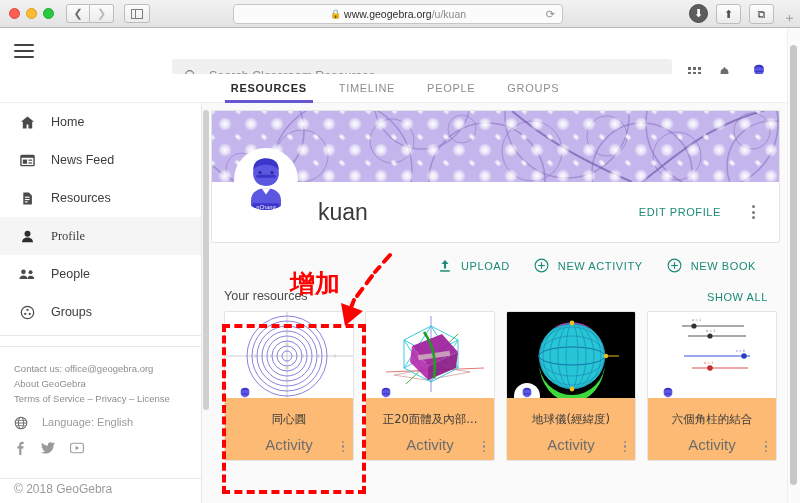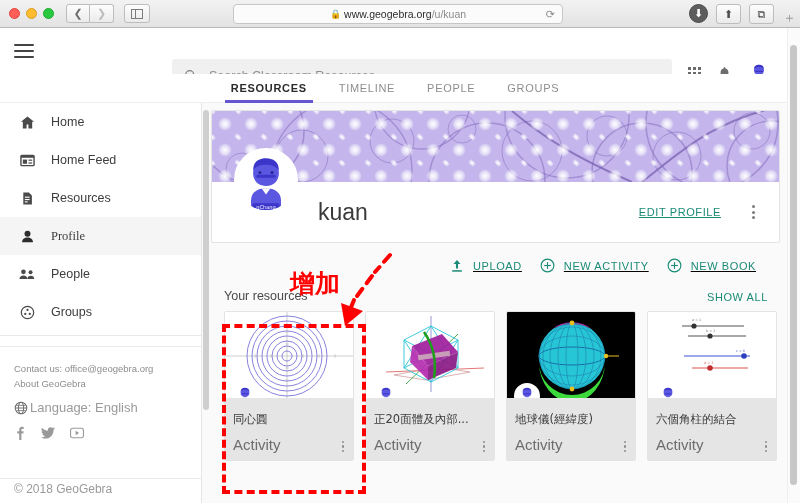--- a/index.html
+++ b/index.html
@@ -101,68 +101,68 @@
     background:#fff; border-right:1px solid #e6e6e6; overflow:hidden;
   }
   .side-item {
     height:38px; display:flex; align-items:center; padding-left:18px; cursor:pointer;
     font-size:12.5px; color:#3d3d3d;
   }
   .side-item.active { background:#f5f5f5;font-family:Liberation Serif, serif; }
   .side-ico { width:18px; margin-right:15px; display:flex; align-items:center; justify-content:center; flex:none;}
   .side-sep { height:1px; background:#e9e9e9; margin:4px 0; }
   .footer { padding:10px 0 0 14px; font-size:9.5px; color:#8d8d8d; line-height:15px; }
-  .lang-row { display:flex; align-items:center; gap:2px; margin-top:9px; font-size:13px; color:#9a9a9a;}
+  .lang-row { display:flex; align-items:center; gap:14px; margin-top:9px; font-size:11px; color:#9a9a9a;}
   .social-row { display:flex; align-items:center; gap:15px; margin-top:11px; color:#9a9a9a; }
   .copyright {
     position:absolute; left:14px; bottom:7px; font-size:12px; color:#9a9a9a;
   }
   .footer-line { position:absolute; left:0; right:0; bottom:24px; height:1px; background:#e9e9e9;}
 
   
-  .main { position:absolute; left:202px; top:103px; width:588px; height:400px; background:#fafafa; overflow:hidden;}
+  .main { position:absolute; left:202px; top:103px; width:588px; height:400px; background:#fafafa; overflow:hidden;text-align:center;}
   .profile-card {
     margin:7px 10px 0 9px; background:#fff; border:1px solid #e4e4e4; border-radius:2px; overflow:hidden;
     position:relative;
   }
   .banner { height:71px; position:relative; overflow:hidden; background:#efeaf9; }
   .banner svg { position:absolute; left:0; top:0; }
   .profile-row { height:60px; display:flex; align-items:center; padding-left:106px; position:relative;}
   .avatar-big {
     position:absolute; left:22px; top:-34px; width:64px; height:64px; border-radius:50%;
     background:#fff; border:2px solid #fff; overflow:hidden; display:flex;align-items:flex-end;justify-content:center;
   }
   .uname { font-size:23px; color:#3a3a3a; font-weight:400; }
   .edit-profile {
-    position:absolute; right:58px; font-size:11px; letter-spacing:.6px; color:#1b8a77; cursor:pointer;text-decoration:underline;
+    position:absolute; right:58px; font-size:11px; letter-spacing:.6px; color:#1b8a77; cursor:pointer;
   }
   .kebab { position:absolute; right:24px; display:flex; flex-direction:column; gap:2.5px; cursor:pointer;}
   .kebab i { width:3px;height:3px;border-radius:50%;background:#7d7d7d;display:block;}
 
-  .actions { display:flex; justify-content:flex-end; gap:18px; padding:15px 34px 0 0;text-decoration:underline; }
+  .actions { display:flex; justify-content:flex-end; gap:24px; padding:15px 34px 0 0; }
   .action { display:flex; align-items:center; gap:9px; color:#1b8a77; font-size:11px; letter-spacing:.6px; cursor:pointer;}
 
   .res-head {
     display:flex; align-items:flex-end; justify-content:space-between; padding:16px 22px 5px 22px;
   }
   .res-title { font-size:12.5px; color:#4a4a4a; }
   .show-all { font-size:11px; letter-spacing:.6px; color:#1b8a77; cursor:pointer;}
 
   .cards { display:flex; gap:11px; padding:3px 0 0 22px; }
   .card {
     width:130px; background:#fff; border:1px solid #e4e4e4; border-radius:2px; overflow:hidden;
     position:relative; cursor:pointer;
   }
   .thumb { height:86px; position:relative; overflow:hidden; background:#fff; }
   .card-avatar {
     position:absolute; left:7px; bottom:-11px; width:26px;height:26px;border-radius:50%;
     background:#fff;border:2px solid #fff; overflow:hidden; z-index:3;
     display:flex;align-items:flex-end;justify-content:center;
   }
-  .card-body { background:#e5e5e5; padding:14px 8px 6px 8px; height:62px; position:relative;}
+  .card-body { background:#fdba74; padding:14px 8px 6px 8px; height:62px; position:relative;}
   .card-title { font-size:11.5px; color:#3b3b3b; white-space:nowrap; overflow:hidden;
     font-family:"DejaVu Sans","Liberation Sans",sans-serif;}
   .card-type { font-size:15px; color:#6d6d6d; margin-top:9px; }
   .card-kebab { position:absolute; right:9px; bottom:8px; display:flex;flex-direction:column;gap:2px;}
   .card-kebab i { width:2.5px;height:2.5px;border-radius:50%;background:#8d8d8d;display:block;}
 
   
   .annot-text {
     position:absolute; left:290px; top:267px; font-size:25px; color:#f00; font-weight:bold;
     font-family:"DejaVu Sans","Liberation Sans",sans-serif; z-index:40; letter-spacing:0px;
@@ -278,21 +278,21 @@
     <div class="side-item">
       <span class="side-ico">
         <svg width="15" height="15" viewBox="0 0 16 16">
           <rect x="1" y="2.5" width="14" height="11" rx="1" fill="none" stroke="#4a4a4a" stroke-width="1.5"></rect>
           <rect x="1" y="2.5" width="14" height="2.6" fill="#4a4a4a"></rect>
           <rect x="3" y="7" width="4.5" height="4.5" fill="#4a4a4a"></rect>
           <rect x="9" y="7" width="4" height="1.3" fill="#4a4a4a"></rect>
           <rect x="9" y="10" width="4" height="1.3" fill="#4a4a4a"></rect>
         </svg>
       </span>
-      <span>Home Feed</span>
+      <span>News Feed</span>
     </div>
     <div class="side-item">
       <span class="side-ico">
         <svg width="15" height="15" viewBox="0 0 16 16">
           <path d="M3.5 1.5h6l3.2 3.2v9.8h-9.2z" fill="#4a4a4a"></path>
           <rect x="5.2" y="6" width="5" height="1.2" fill="#fff"></rect>
           <rect x="5.2" y="8.5" width="5" height="1.2" fill="#fff"></rect>
           <rect x="5.2" y="11" width="3" height="1.2" fill="#fff"></rect>
         </svg>
       </span>
@@ -328,20 +328,21 @@
         </svg>
       </span>
       <span>Groups</span>
     </div>
     <div class="side-sep"></div>
     <div class="side-sep" style="margin-top:10px"></div>
 
     <div class="footer">
       <div>Contact us: office@geogebra.org</div>
       <div>About GeoGebra</div>
+      <div>Terms of Service – Privacy – License</div>
       <div class="lang-row">
         <svg width="14" height="14" viewBox="0 0 16 16">
           <circle cx="8" cy="8" r="6.6" fill="none" stroke="#6d6d6d" stroke-width="1.2"></circle>
           <ellipse cx="8" cy="8" rx="3" ry="6.6" fill="none" stroke="#6d6d6d" stroke-width="1.1"></ellipse>
           <line x1="1.5" y1="8" x2="14.5" y2="8" stroke="#6d6d6d" stroke-width="1.1"></line>
           <line x1="2.6" y1="5" x2="13.4" y2="5" stroke="#6d6d6d" stroke-width=".9"></line>
           <line x1="2.6" y1="11" x2="13.4" y2="11" stroke="#6d6d6d" stroke-width=".9"></line>
         </svg>
         <span>Language: English</span>
       </div>

